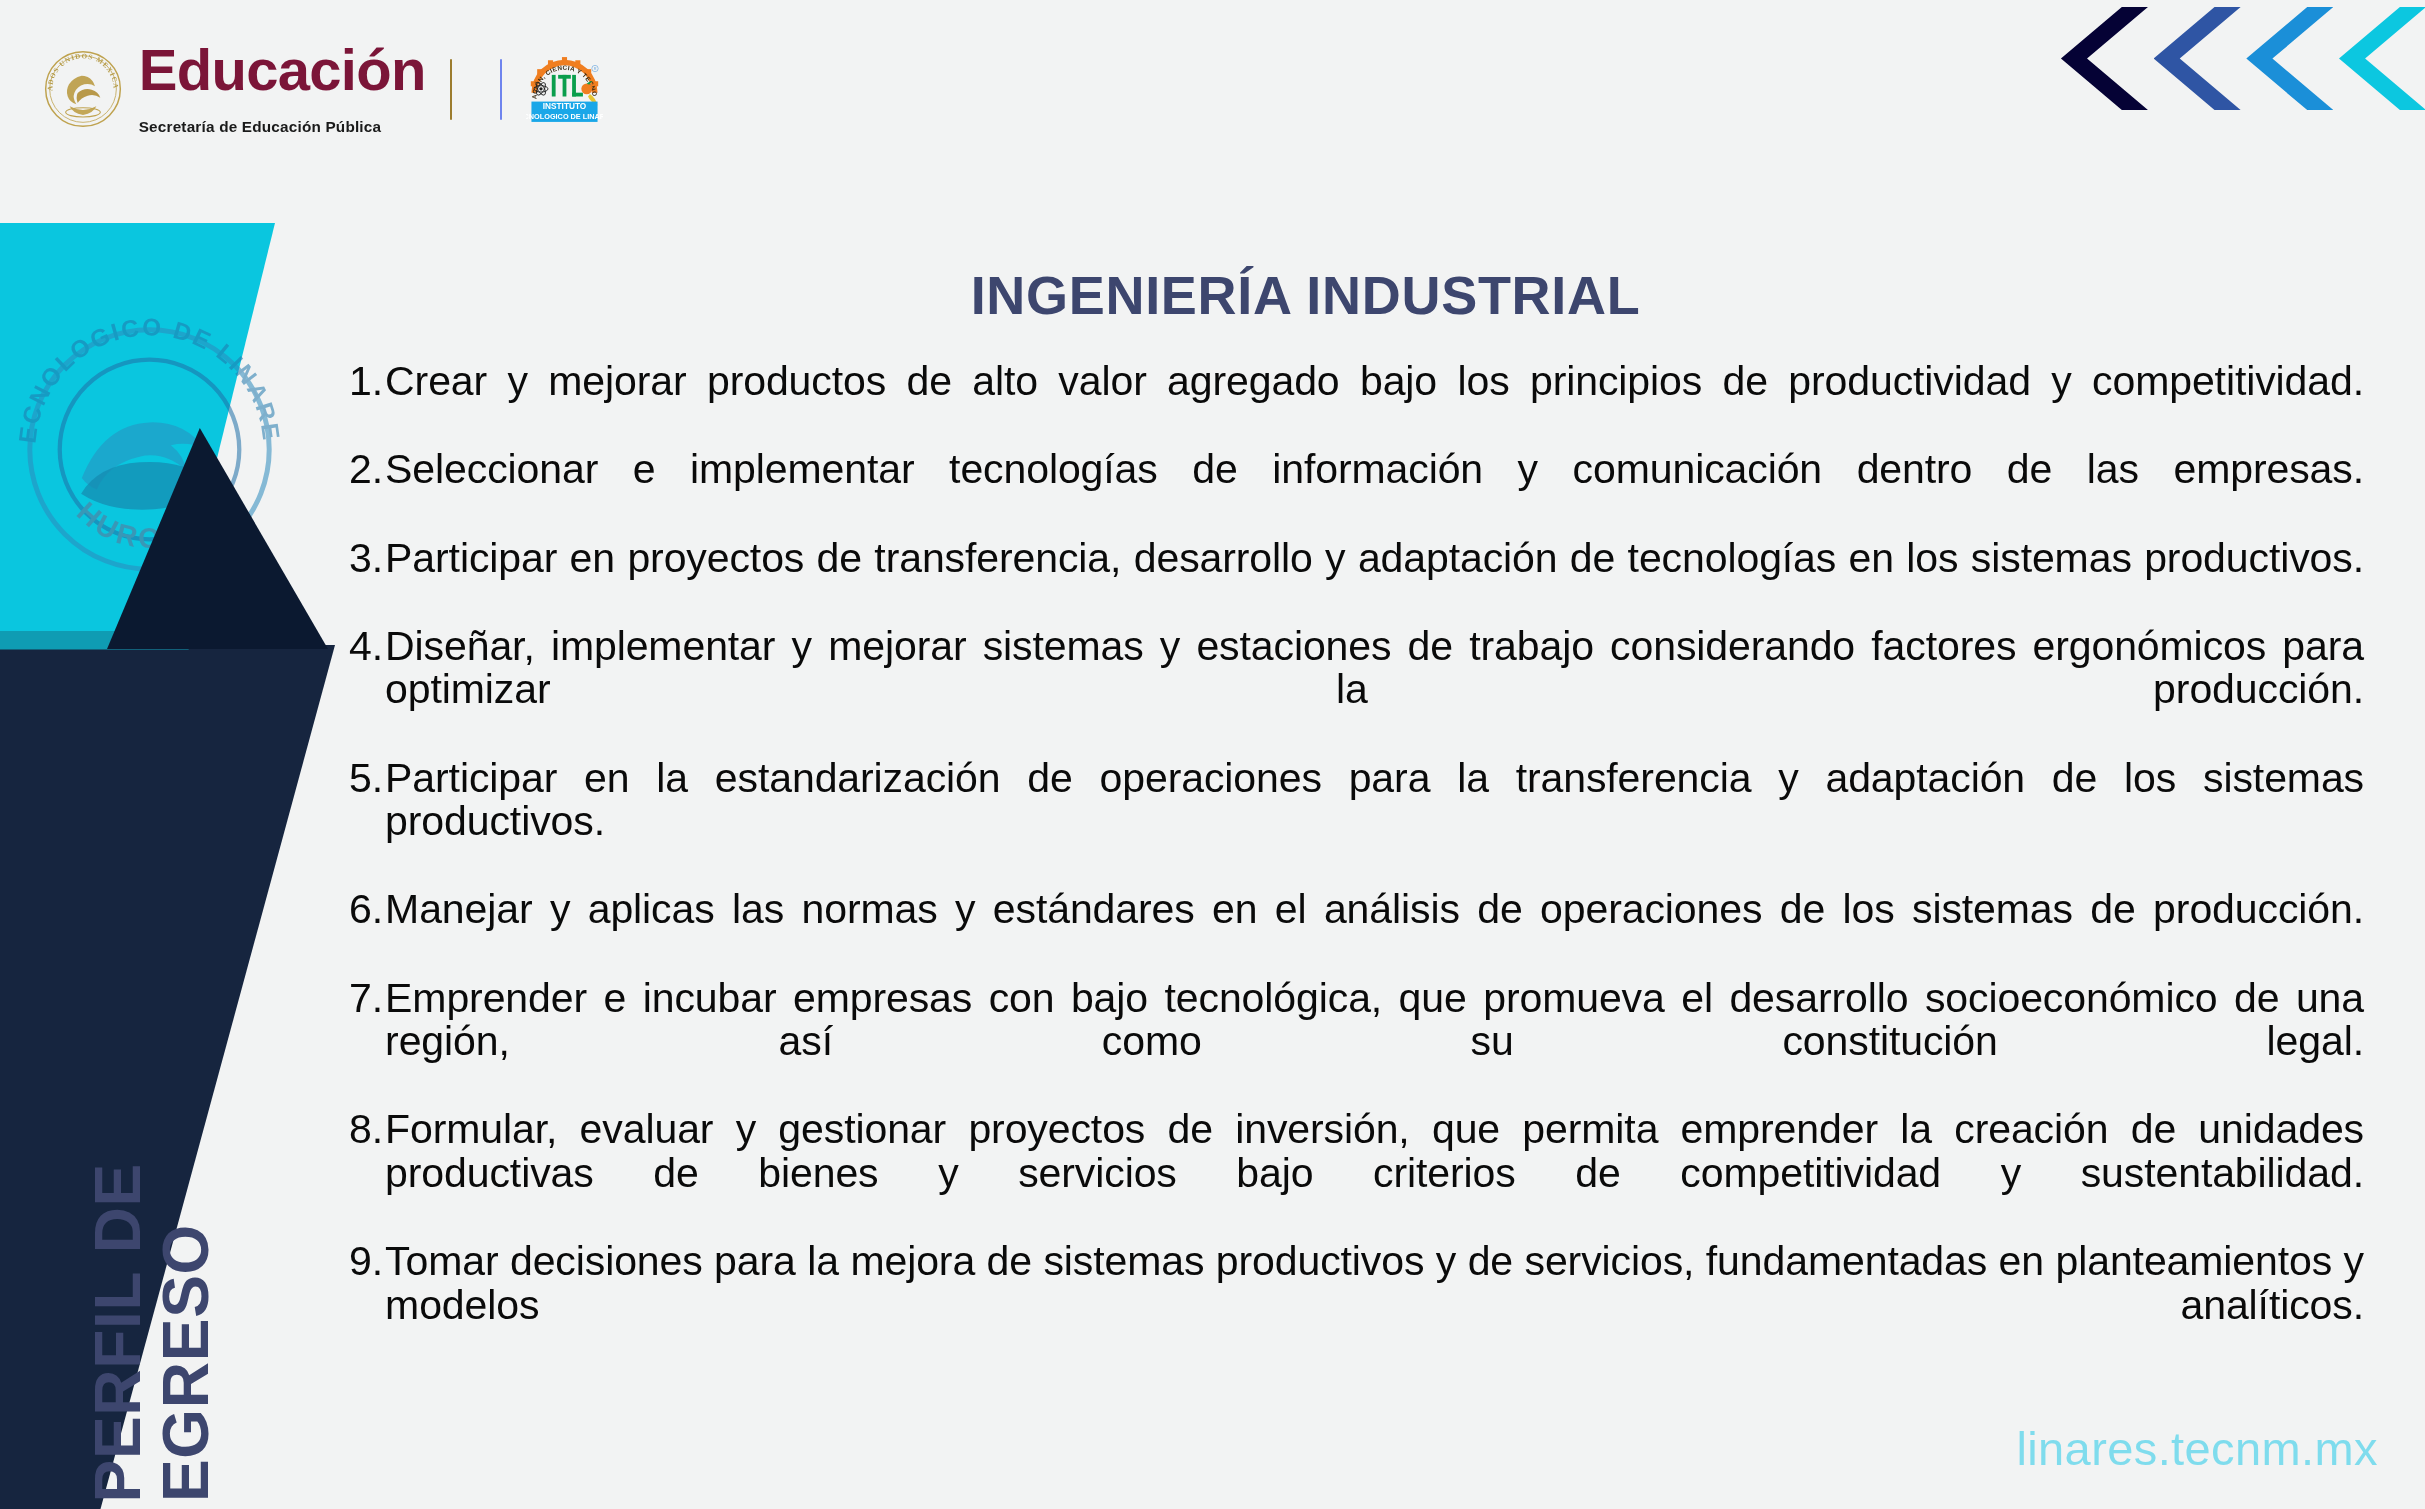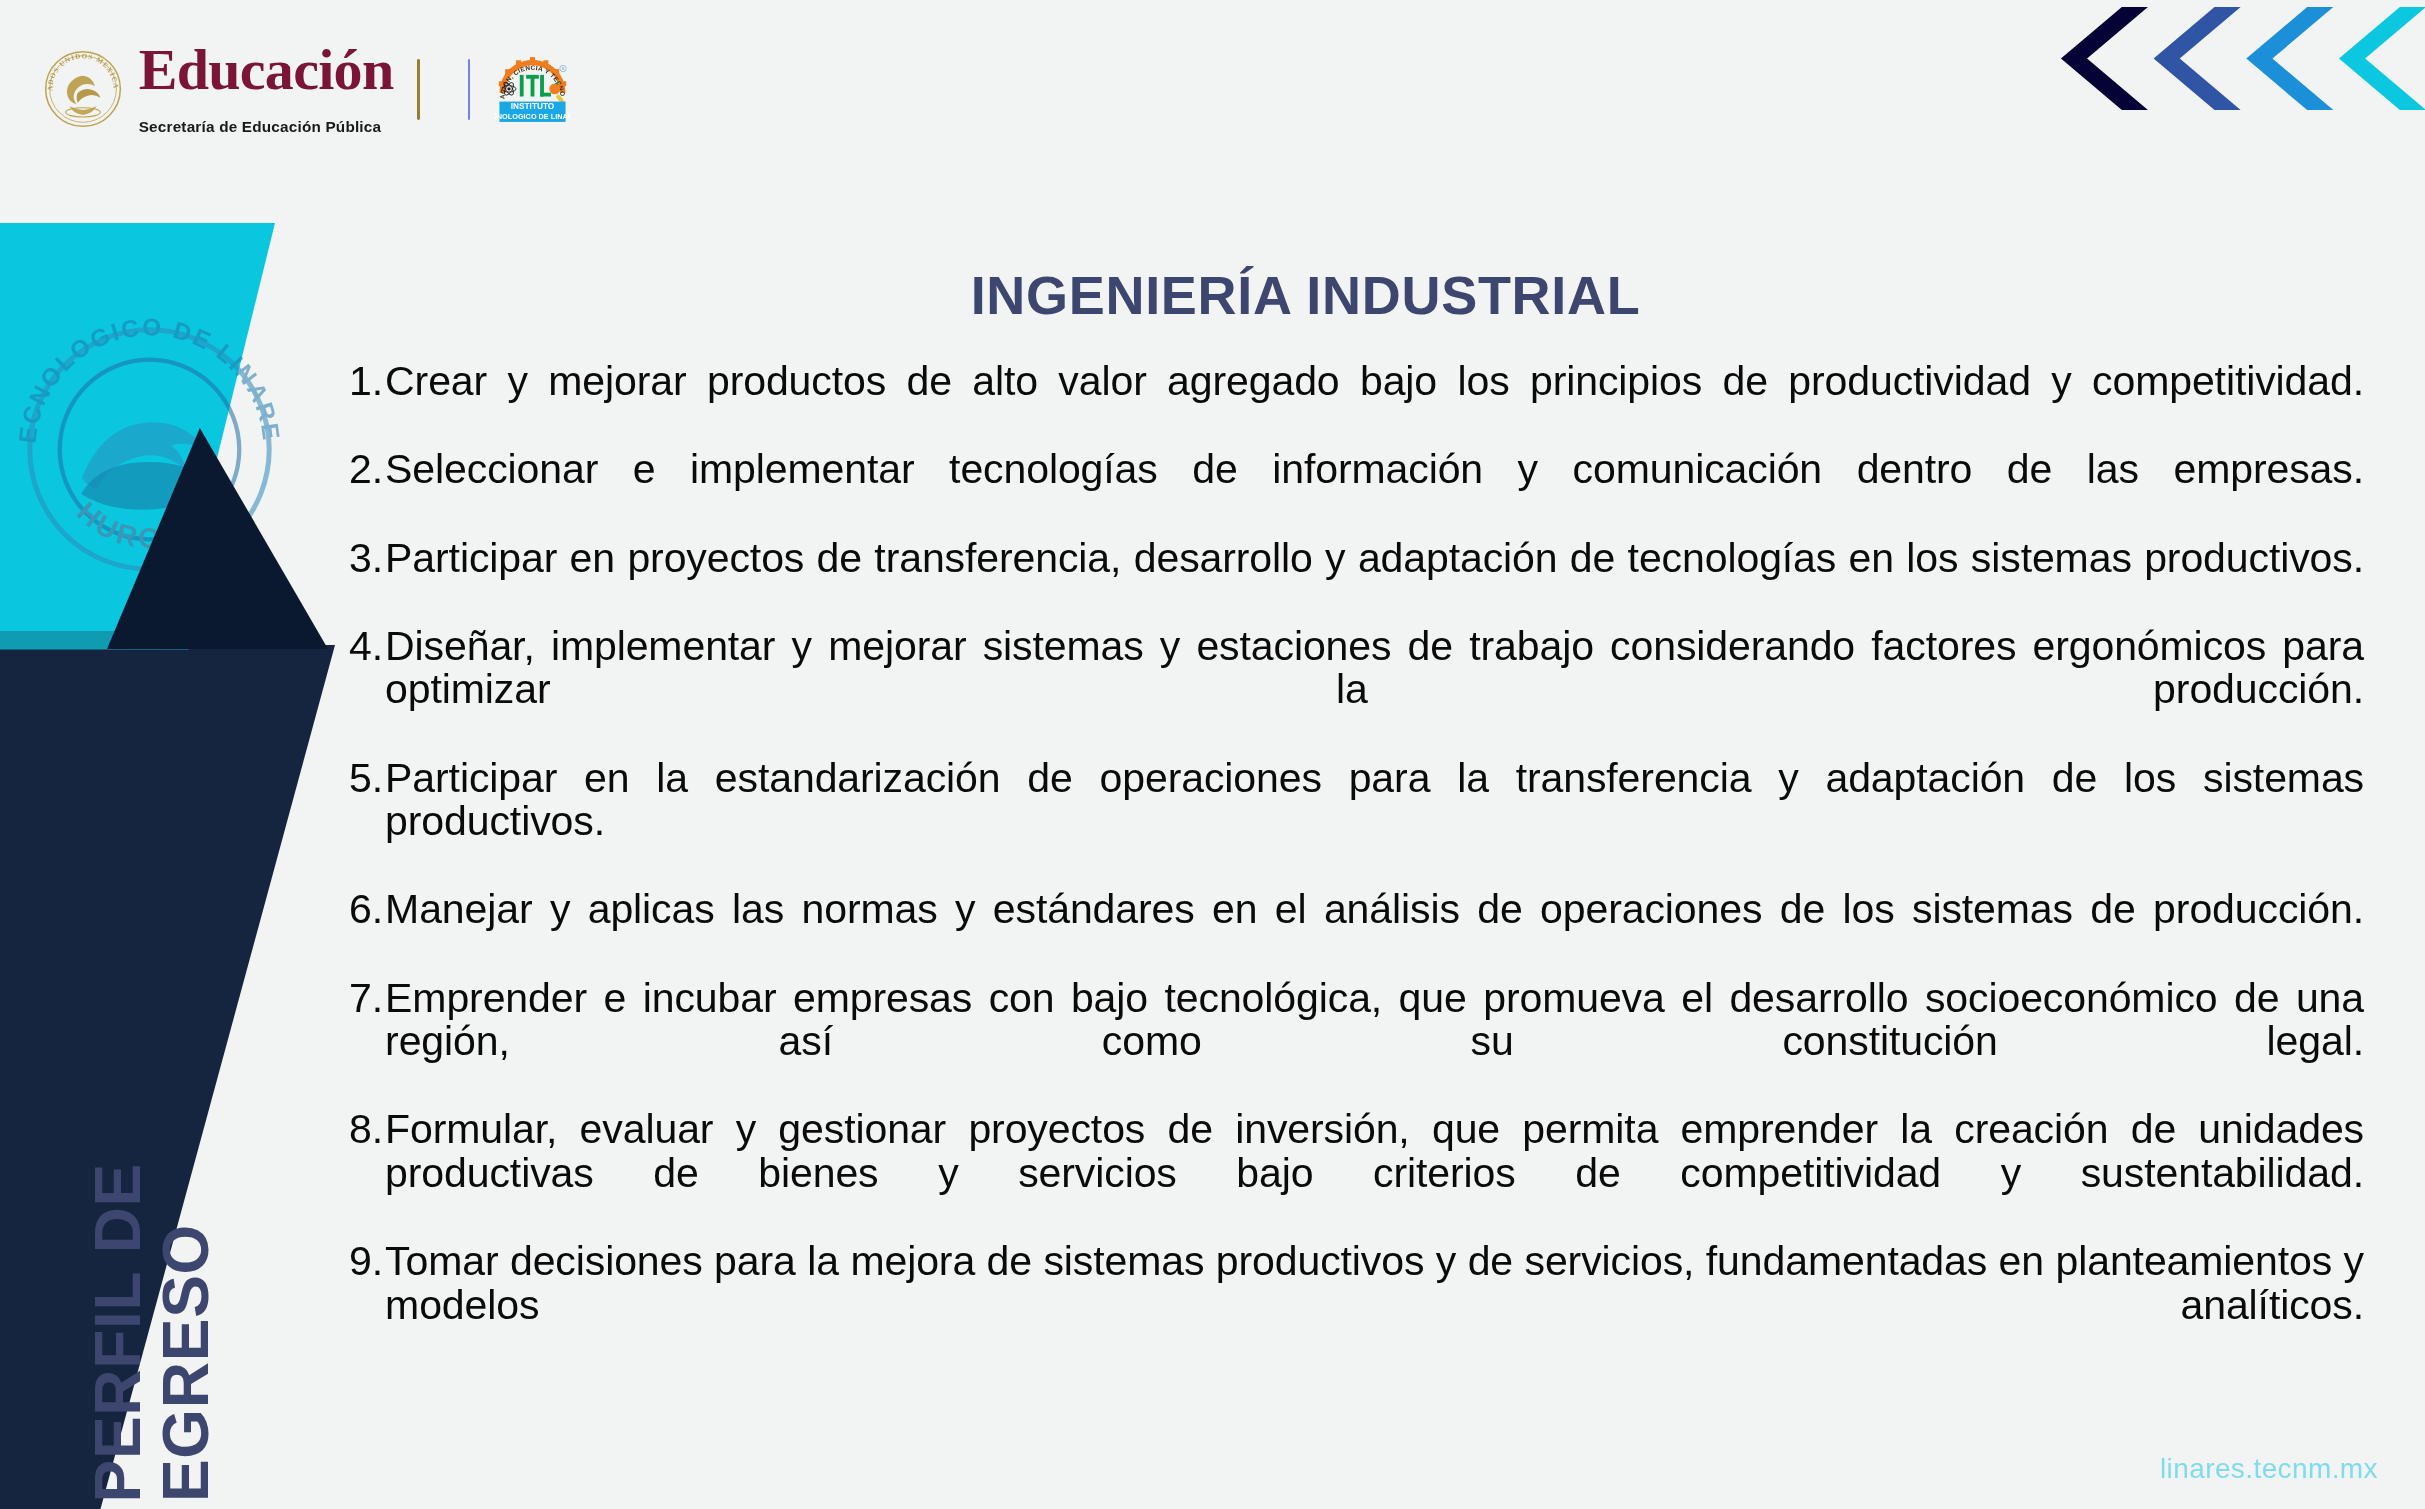--- a/index.html
+++ b/index.html
@@ -103,21 +103,21 @@
     border-radius: 1.4px;
   }
   .sep.gold { background: #9c7c2e; }
   .sep.blue { background: #6f84ee; }
 
   
   .eagle-seal { width: 80px; height: 80px; flex: 0 0 auto; }
 
   .edu-block { margin-left: 15.7px; }
   .edu-word {
-    font-family: Liberation Serif, serif;
+    font-family: Liberation Sans, sans-serif;
     font-size: 58px;
     font-weight: 700;
     color: #7b1538;
     line-height: .95;
     letter-spacing: -0.7px;
   }
   .edu-sub {
     font-size: 15.3px;
     font-weight: 700;
     color: #1a1a1a;
@@ -208,22 +208,22 @@
     font-weight: 700;
     color: #3d466e;
     letter-spacing: 0.7px;
     line-height: 1;
   }
 
   
   .site-url {
     position: absolute;
     right: 48px;
-    bottom: 24px;
-    font-size: 28px;
+    bottom: 33px;
+    font-size: 47px;
     color: #7fdced;
     letter-spacing: 0.4px;
     z-index: 7;
   }
 </style>
 </head>
 <body>
 
 <div class="left-cyan"></div>
 <div class="left-cyan-dark"></div>

